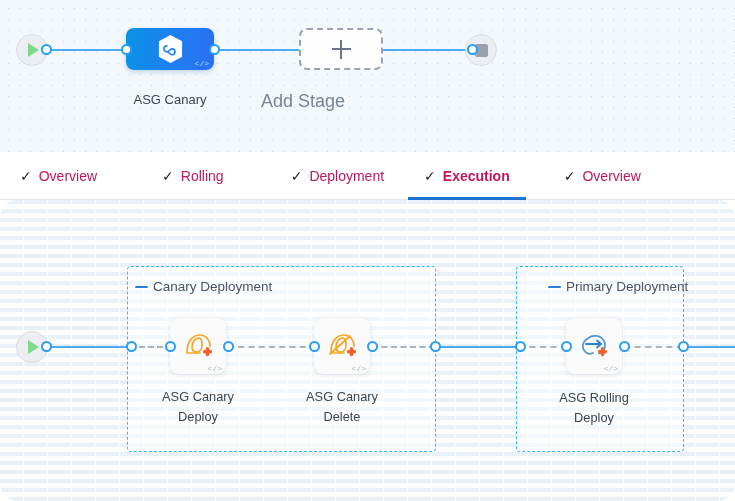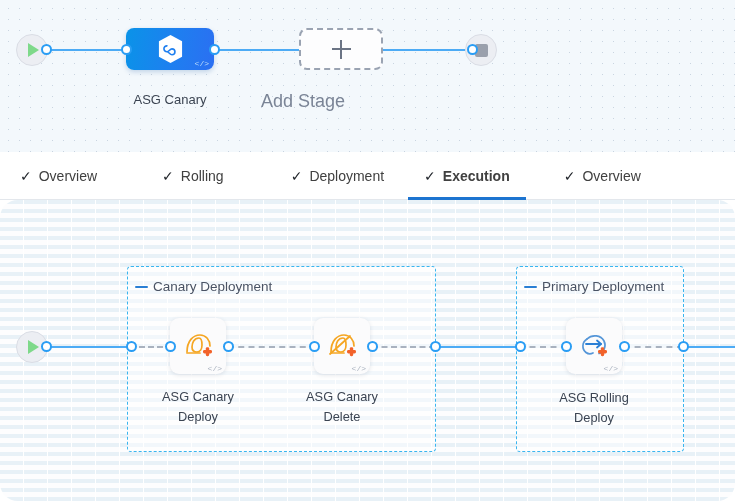--- a/index.html
+++ b/index.html
@@ -76,21 +76,21 @@
   .tabbar {
     position: absolute; left: 0; top: 152px; width: 735px; height: 48px;
     background: #ffffff; border-bottom: 1px solid #e3e7ec;
     display: flex; align-items: center;
   }
   .tab {
     position: relative; height: 48px; display: flex; align-items: center;
     gap: 7px; cursor: pointer; padding: 0 2px;
   }
   .tab .chk { font-size: 14px; color: #21252b; line-height: 1; }
-  .tab .tlabel { font-size: 14px; color: #404040; white-space: nowrap; }
+  .tab .tlabel { font-size: 14px; color: #be185d; white-space: nowrap; }
   .tab.active .tlabel { font-weight: bold; }
   .tab.active::after {
     content: ""; position: absolute; left: -14px; right: -14px; bottom: 0;
     height: 3px; background: #1d74d0;
   }
 
   
   .exec-canvas {
     position: absolute; left: 0; top: 200px; width: 735px; height: 301px;
     background-color: #fdfdfe;
@@ -200,21 +200,21 @@
   <div class="exec-canvas">
     <div class="exec-inner">
 
       <div class="group-box" style="left:127px; top:66px; width:309px; height:186px;"></div>
       <div class="group-label" style="left:135px; top:79px;">
         <span class="group-dash"></span>
         <span>Canary Deployment</span>
       </div>
 
       <div class="group-box" style="left:516px; top:66px; width:168px; height:186px;"></div>
-      <div class="group-label" style="left:524px; top:79px;">
+      <div class="group-label" style="left:548px; top:79px;">
         <span class="group-dash"></span>
         <span>Primary Deployment</span>
       </div>
 
       <div class="solid-line" style="left:44px; top:146px; width:86px;"></div>
       <div class="solid-line" style="left:433px; top:146px; width:88px;"></div>
       <div class="solid-line" style="left:681px; top:146px; width:54px;"></div>
 
       <div class="dash-line" style="left:130px; top:146px; width:42px;"></div>
       <div class="dash-line" style="left:228px; top:146px; width:88px;"></div>

